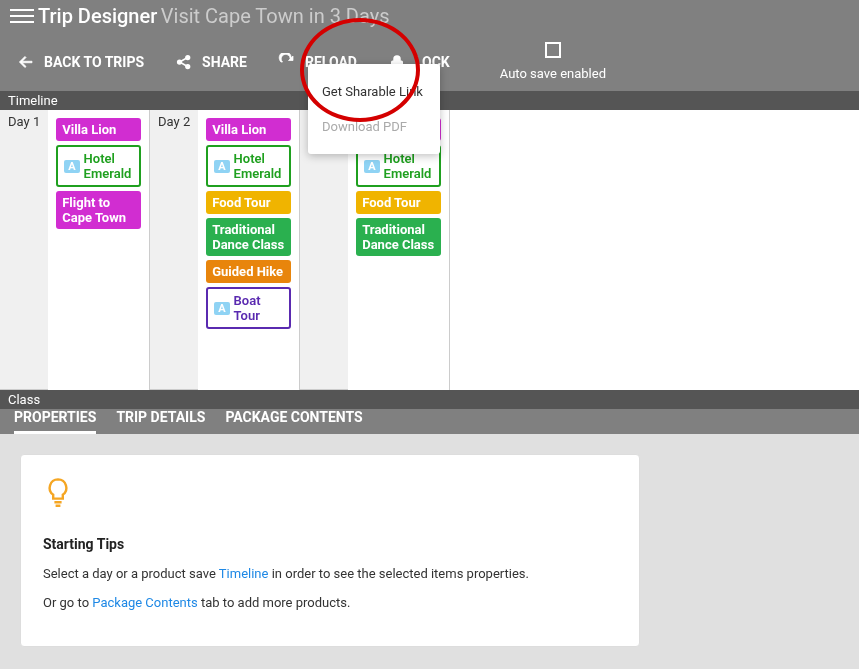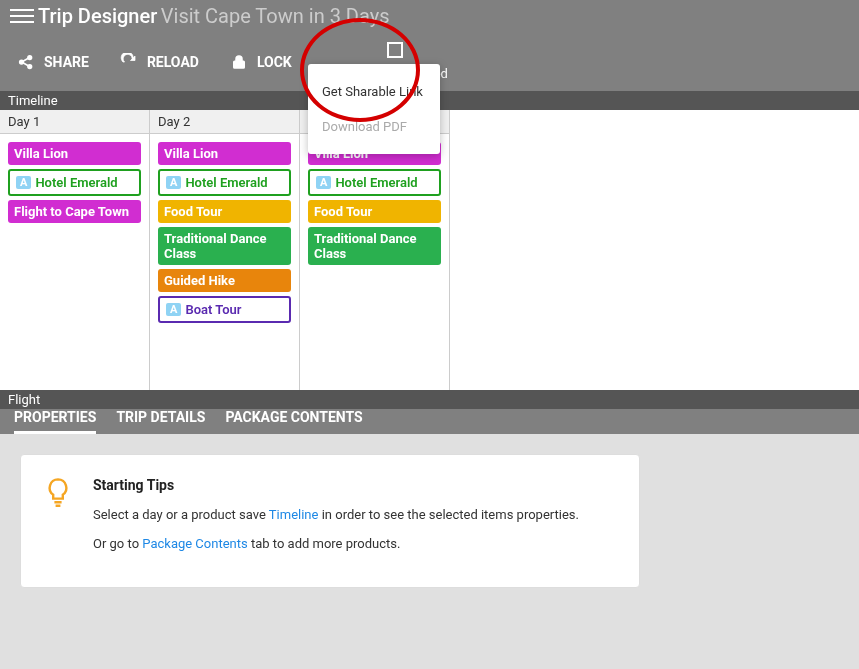--- a/index.html
+++ b/index.html
@@ -15,41 +15,41 @@
 .toolbar { display:flex; align-items:center; gap: 30px; padding: 10px 16px; }
 .tb-item { display:flex; align-items:center; gap:8px; font-weight:700; font-size:14px; cursor:pointer; color:#fff; }
 .tb-icon { width:20px; height:20px; display:flex; align-items:center; justify-content:center; }
 .tb-icon svg { fill:#fff; stroke:#fff; }
 .auto-save { display:flex; align-items:center; gap:8px; font-weight:400; font-size:13px; margin-left:20px;flex-direction:column; }
 .checkbox { width:16px; height:16px; border:2px solid #fff; background:transparent; }
 
 .section-bar { background: #555; color:#fff; padding:2px 8px; font-size:13px; }
 
 .timeline { display:flex; background:#fff; height:280px; }
-.day-col { width:150px; border-right:1px solid #ccc; display:flex; flex-direction:column; }
+.day-col { width:150px; border-right:1px solid #ccc; display:flex; }
 .day-header { background:#f0f0f0; border-bottom:1px solid #ccc; padding:4px 8px; font-size:13px; color:#333; }
 .day-body { padding:8px; display:flex; flex-direction:column; gap:4px; flex:1; }
 .timeline-rest { flex:1; background:#fff; }
 
 .card { border-radius:3px; padding:4px 6px; color:#fff; font-weight:700; font-size:13px; display:flex; align-items:center; gap:4px; cursor:pointer; }
 .card .tag { background:#8fd3f4; color:#fff; font-size:11px; padding:0 4px; border-radius:2px; font-weight:700; }
 .card.villa { background:#d12dd1; }
 .card.hotel { background:#fff; color:#1fa01f; border:2px solid #1fa01f; font-weight:600; }
 .card.flight { background:#d12dd1; }
 .card.food { background:#f0b400; }
 .card.dance { background:#2ab04f; }
 .card.hike { background:#e8850c; }
 .card.boat { background:#fff; color:#5a2ab0; border:2px solid #5a2ab0; font-weight:600; }
 
 .tabs-row { background:#808080; display:flex; gap:20px; padding:0 14px; }
 .tab { color:#fff; font-weight:700; font-size:14px; cursor:pointer; padding-bottom:6px; }
 .tab.active { border-bottom:3px solid #fff; }
 
 .editor-body { background:#e0e0e0; padding:20px; height:240px; }
-.tips-card { background:#fff; border:1px solid #ddd; border-radius:4px; padding:22px; display:flex; gap:20px; width:620px; }
+.tips-card { background:#fff; border:1px solid #ddd; border-radius:4px; padding:22px; display:flex; gap:20px; width:620px;flex-direction:column; }
 .bulb { width:30px; height:36px; }
 .tips-text h4 { font-size:14px; font-weight:700; margin-bottom:14px; color:#222; }
 .tips-text p { font-size:13px; color:#333; margin-bottom:14px; }
 .tips-text a { color:#1e88e5; text-decoration:none; }
 
 .dropdown { position:absolute; top:64px; left:308px; width:132px; background:#fff; box-shadow:0 2px 8px rgba(0,0,0,0.25); border-radius:3px; padding:10px 0; z-index:10; }
 .dropdown-item { padding:10px 14px; font-size:13px; cursor:pointer; color:#333; }
 .dropdown-item.disabled { color:#aaa; cursor:default; }
 
 .anno-circle { position:absolute; top:18px; left:300px; width:120px; height:104px; border:4px solid #d40000; border-radius:50%; z-index:20; pointer-events:none; }
@@ -63,20 +63,28 @@
         <span></span>
         <span></span>
         <span></span>
       </div>
     <div>
       <span class="app-title">Trip Designer</span>
       <span class="trip-name">Visit Cape Town in 3 Days</span>
     </div>
   </div>
   <div class="toolbar">
+    <div class="tb-item">
+      <span class="tb-icon">
+          <svg viewBox="0 0 24 24" width="18" height="18">
+            <path d="M20 11H7l5-5-1.4-1.4L3.2 12l7.4 7.4L12 18l-5-5h13z"></path>
+          </svg>
+        </span>
+      <span>BACK TO TRIPS</span>
+    </div>
     <div class="tb-item">
       <span class="tb-icon">
           <svg viewBox="0 0 24 24" width="18" height="18" fill="none" stroke="#fff" stroke-width="2">
             <circle cx="6" cy="12" r="2.5"></circle>
             <circle cx="17" cy="6" r="2.5"></circle>
             <circle cx="17" cy="18" r="2.5"></circle>
             <path d="M8 11l7-4M8 13l7 4"></path>
           </svg>
         </span>
       <span>SHARE</span>
@@ -164,21 +172,21 @@
           </div>
           <div class="card dance">
             <span>Traditional Dance Class</span>
           </div>
         </div>
       </div>
     </div>
   <div class="timeline-rest"></div>
 </div>
 
-<div class="section-bar">Flight</div>
+<div class="section-bar">Class</div>
 
 <div class="tabs-row">
   <div class="tab active">PROPERTIES</div>
   <div class="tab">TRIP DETAILS</div>
   <div class="tab">PACKAGE CONTENTS</div>
 </div>
 
 <div class="editor-body">
   <div class="tips-card">
     <div>

